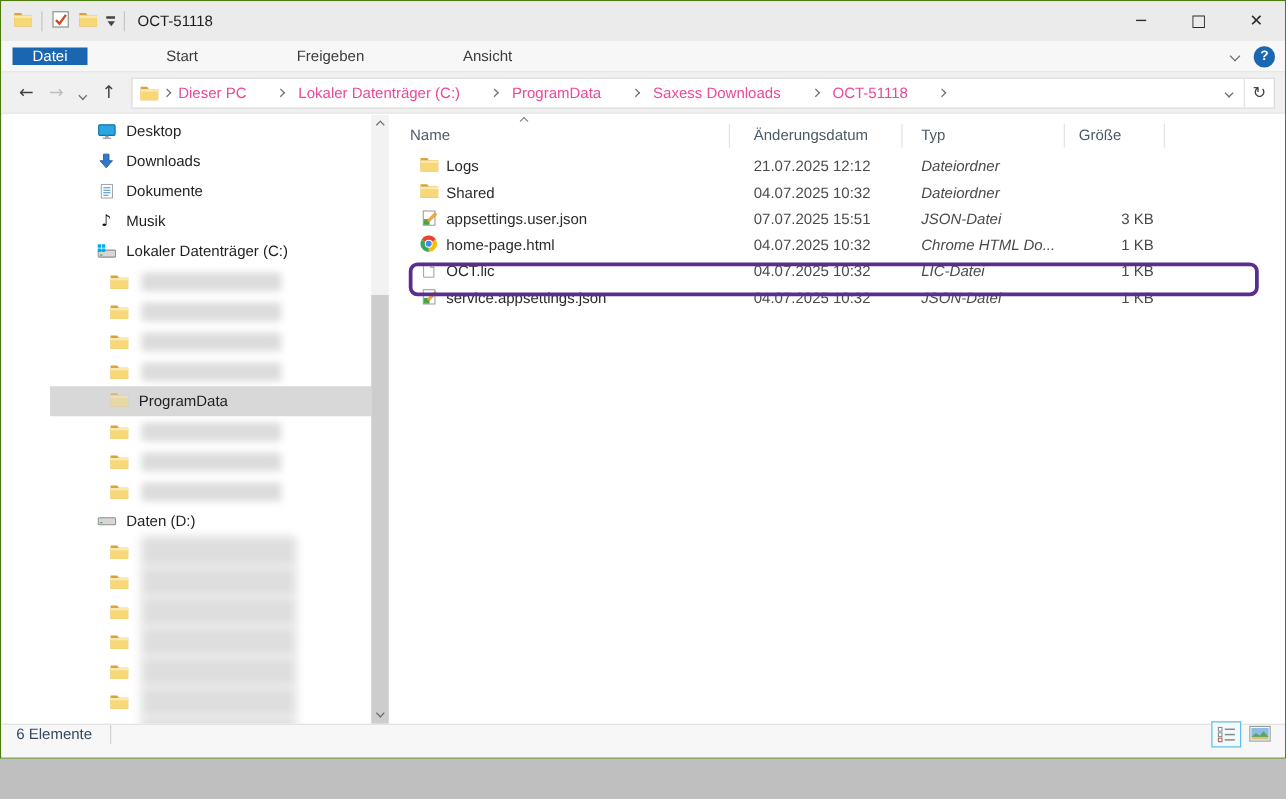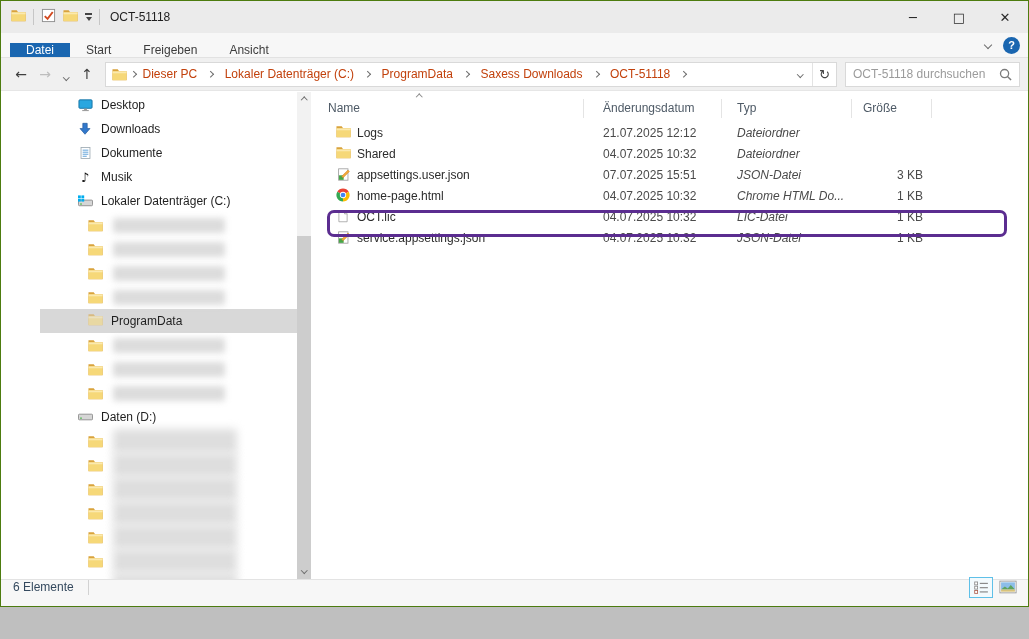--- a/index.html
+++ b/index.html
@@ -32,21 +32,21 @@
   .chev.up { transform:rotate(-135deg); }
   .chev.right { transform:rotate(-45deg); width:5px; height:5px; }
   .chev.small { width:4.5px; height:4.5px; }
   
   .addrrow { height:33px; background:#f0f0f0; display:flex; align-items:center; padding:0 8px; border-bottom:1px solid #e6e6e6; }
   .navbtn { width:24px; text-align:center; font-size:14px; color:#3f3f3f; font-family:"DejaVu Sans",sans-serif; }
   .navbtn.disabled { color:#bdbdbd; }
   .navbtn.chv-host { width:18px; }
   .addrbox { flex:1; height:25px; margin-left:6px; background:#fff; border:1px solid #d9d9d9; display:flex; align-items:center; overflow:hidden; }
   .crumbs { display:flex; align-items:center; flex:1; padding-left:6px; height:100%; }
-  .crumb { display:flex; align-items:center; gap:9px; padding:2px 5px; height:100%; color:#c2410c; }
+  .crumb { display:flex; align-items:center; gap:23px; padding:2px 5px; height:100%; color:#ec4899; }
   .crumb-sep { margin:0 2px; }
   .addr-btn { width:24px; height:100%; display:flex; align-items:center; justify-content:center; }
   .addr-refresh { border-left:1px solid #e3e3e3; font-size:13px; color:#444; font-family:"DejaVu Sans",sans-serif; }
   .searchbox { width:175px; height:25px; margin-left:8px; background:#fff; border:1px solid #d9d9d9; display:flex; align-items:center; padding:0 7px; color:#9b9b9b; }
   .searchbox .ph { flex:1; white-space:nowrap; overflow:hidden; }
   
   .bodyarea { position:absolute; top:91px; left:0; right:0; bottom:27px; display:flex; background:#fff; }
   .sidebar { width:296px; overflow:hidden; padding-top:1px;padding-left:39px; }
   .sb-item { height:24px; display:flex; align-items:center; }
   .sb-item.lvl1 { padding-left:36px; }
@@ -116,21 +116,21 @@
     </div>
     <span class="win-title">OCT-51118</span>
     <div class="wincontrols">
       <span class="wc">─</span>
       <span class="wc">□</span>
       <span class="wc">✕</span>
     </div>
   </div>
 
   <div class="tabrow">
-    <div id="tabs-host" style="display:flex;align-items:flex-end;">
+    <div id="tabs-host" style="display:flex;align-items:center;gap:47px;">
   <div class="tab active">
           <span>Datei</span>
         </div>
 
   <div class="tab">
           <span>Start</span>
         </div>
 
   <div class="tab">
           <span>Freigeben</span>
@@ -183,27 +183,20 @@
 
   <span class="crumb">
     <span class="c-label">OCT-51118</span>
     <span class="chev right small crumb-sep"></span>
   </span>
 </div>
       <span class="addr-btn">
           <span class="chev down small"></span>
         </span>
       <span class="addr-btn addr-refresh">↻</span>
-    </div>
-    <div class="searchbox">
-      <span class="ph">OCT-51118 durchsuchen</span>
-      <svg width="13" height="13" viewBox="0 0 14 14">
-          <circle cx="6" cy="6" r="4.4" fill="none" stroke="#7a7a7a" stroke-width="1.4"></circle>
-          <line x1="9.4" y1="9.4" x2="13" y2="13" stroke="#7a7a7a" stroke-width="1.6"></line>
-        </svg>
     </div>
   </div>
 
   <div class="bodyarea">
     <div class="sidebar" id="sidebar-host">
   <div class="sb-item lvl1">
     <span class="sb-icon">
             <svg width="15" height="14" viewBox="0 0 16 14">
               <rect x="1" y="1.5" width="14" height="9" rx="1" fill="#2aa7e0" stroke="#1572a4"></rect>
               <rect x="6.5" y="10.8" width="3" height="1.6" fill="#9a9a9a"></rect>

